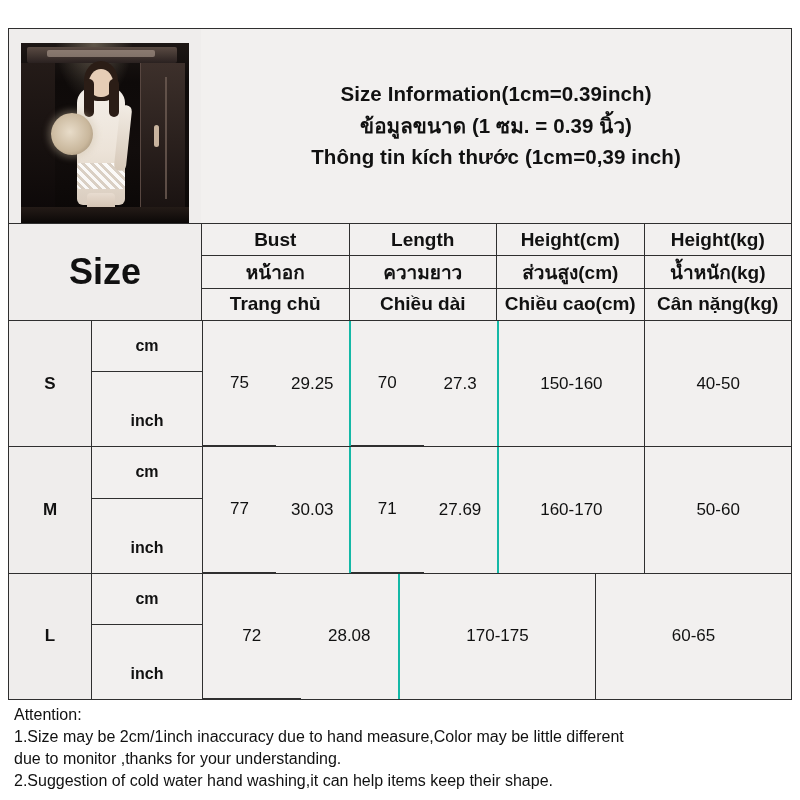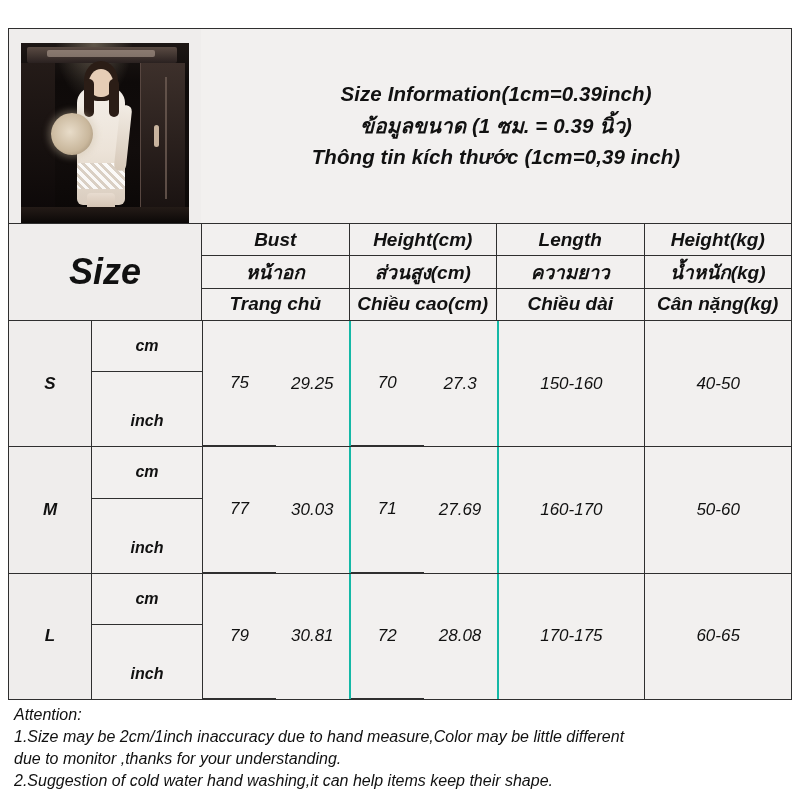--- a/index.html
+++ b/index.html
@@ -12,21 +12,20 @@
     height: 800px;
     font-family: "Liberation Sans", sans-serif;
     -webkit-font-smoothing: antialiased;
   }
   .page {
     position: relative;
     width: 692px;
     height: 800px;
     background: #ffffff;
     box-sizing: border-box;
-    font-style: italic;
   }
   .chart {
     position: absolute;
     left: 8px;
     top: 28px;
     width: 784px;
     height: 672px;
     border: 1px solid #2f2f2f;
     box-sizing: border-box;
     background: #f2f0ef;
@@ -331,29 +330,29 @@
       <div class="size-label-cell">Size</div>
       <div class="colhead-group">
 
         <div class="colhead">
           <div class="ch">Bust</div>
           <div class="ch">หน้าอก</div>
           <div class="ch">Trang chủ</div>
         </div>
 
         <div class="colhead">
+          <div class="ch">Length</div>
+          <div class="ch">ความยาว</div>
+          <div class="ch">Chiều dài</div>
+        </div>
+
+        <div class="colhead">
           <div class="ch">Height(cm)</div>
           <div class="ch">ส่วนสูง(cm)</div>
           <div class="ch">Chiều cao(cm)</div>
-        </div>
-
-        <div class="colhead">
-          <div class="ch">Length</div>
-          <div class="ch">ความยาว</div>
-          <div class="ch">Chiều dài</div>
         </div>
 
         <div class="colhead">
           <div class="ch">Height(kg)</div>
           <div class="ch">น้ำหนัก(kg)</div>
           <div class="ch">Cân nặng(kg)</div>
         </div>
 
       </div>
     </div>
@@ -394,24 +393,20 @@
         </div>
         <div class="span-col">160-170</div>
         <div class="span-col last">50-60</div>
       </div>
 
       <div class="size-row">
         <div class="size-cell">L</div>
         <div class="unit-col">
           <div class="unit-cell">cm</div>
           <div class="unit-cell">inch</div>
-        </div>
-        <div class="measure-col">
-          <div class="measure-cell">79</div>
-          <div class="measure-cell">30.81</div>
         </div>
         <div class="measure-col">
           <div class="measure-cell">72</div>
           <div class="measure-cell">28.08</div>
         </div>
         <div class="span-col">170-175</div>
         <div class="span-col last">60-65</div>
       </div>
 
     </div>

